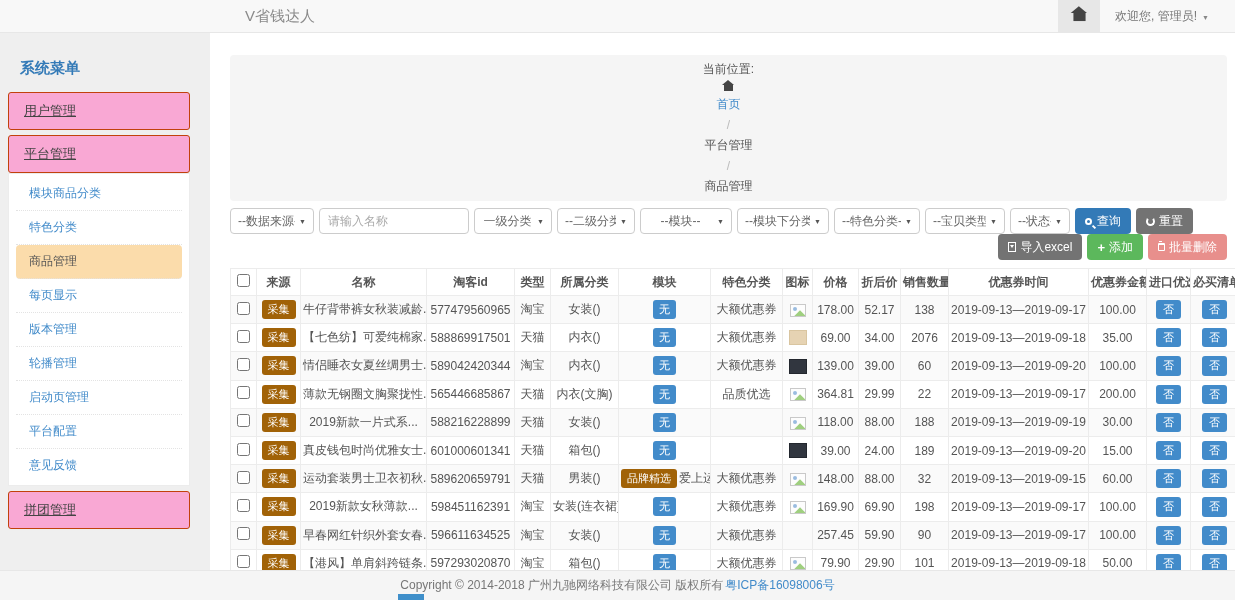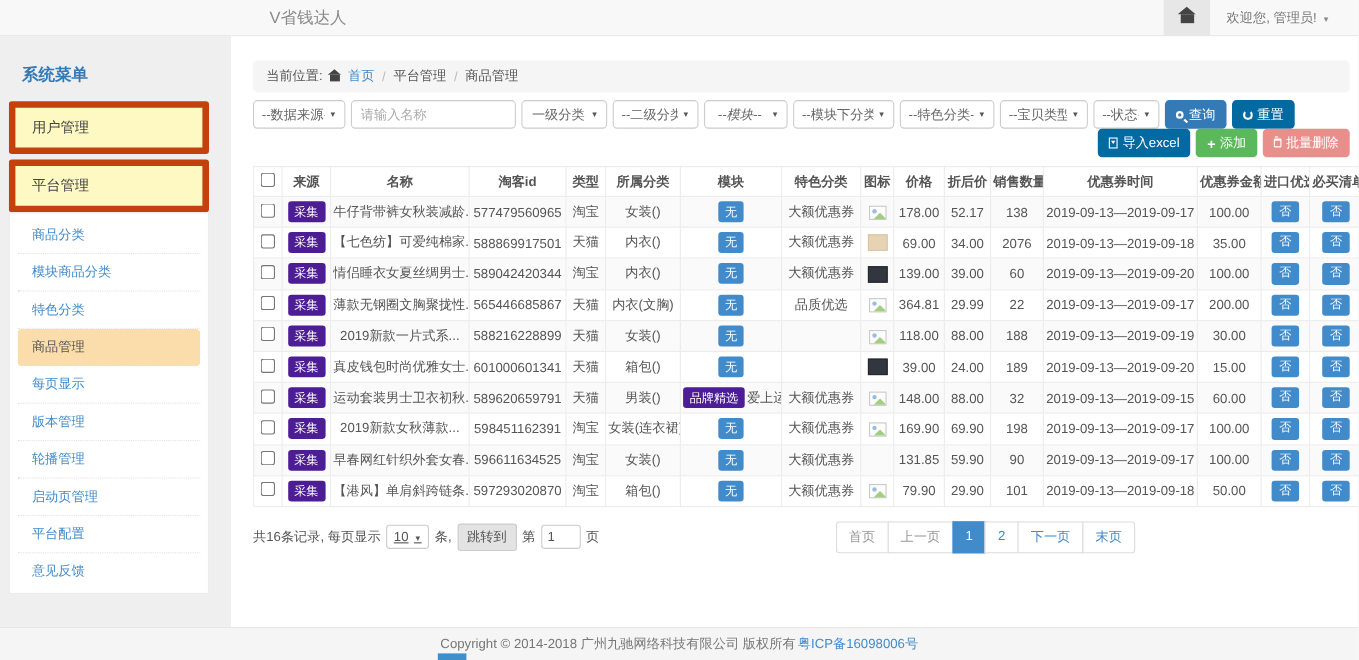--- a/index.html
+++ b/index.html
@@ -23,48 +23,48 @@
     background:#444; margin:2px 2px 0 2px; }
   .house-icon::before { content:""; position:absolute; top:-5px; left:-2px;
     border-left:6px solid transparent; border-right:6px solid transparent;
     border-bottom:5px solid #444; }
   .home-btn .house-icon { transform:scale(1.35); }
   
   .layout { display:flex; padding-left:8px; height:537px; background:#efefef; }
   
   .sidebar { width:182px; margin:22px 20px 0 0; max-height:512px; overflow:hidden; flex:none; }
   .sidebar-title { color:#337ab7; font-weight:bold; font-size:15px; padding:4px 10px 14px 12px; }
-  .menu-group { background:#fef9c3; border:6px solid #c2410c; border-radius:3px;
-    padding:9px 15px; margin-bottom:5px; color:#444; font-size:13px; cursor:pointer; }
+  .menu-group { background:#f9a8d4; border:1px solid #c2410c; border-radius:3px;
+    padding:9px 15px; margin-bottom:5px; color:#444; font-size:13px; cursor:pointer;text-decoration:underline; }
   .submenu { background:#fff; border:1px solid #ececec; margin:-5px 0 5px; padding:3px 7px; }
   .submenu-item { padding:8px 13px; border-bottom:1px dotted #e3e3e3;
     color:#428bca; font-size:12px; cursor:pointer; }
   .submenu-item:last-child { border-bottom:none; }
   .submenu-item.active { background:#fbdcab; border-radius:4px; color:#555; }
   
   .main { flex:1; background:#fff; padding:22px 8px 0 20px; min-width:0; }
   .breadcrumb { background:#f5f5f5; border-radius:4px; padding:6px 12px; font-size:12px;
-    color:#555; display:flex; align-items:center; gap:5px; }
+    color:#555; display:flex; align-items:center; gap:5px;flex-direction:column; }
   .bc-home { color:#428bca; cursor:pointer; text-decoration:none; }
   .bc-sep::after { content:"/"; color:#bbb; padding:0 2px; }
   
   .filter-row { display:flex; align-items:center; gap:5px; margin-top:7px; flex-wrap:nowrap; }
   .filter-controls { display:contents; }
   .ctl { height:26px; border:1px solid #ccc; border-radius:4px; background:#fff;
     font-size:12px; color:#666; }
   .select-ctl { display:inline-flex; align-items:center; padding:0 7px; cursor:pointer; flex:none; }
   .select-ctl .lbl { flex:1; text-align:center; white-space:nowrap; overflow:hidden; }
   .select-ctl::after { content:"▼"; font-size:7px; color:#555; margin-left:4px; }
   .input-ctl { padding:0 8px; font-family:inherit; }
   .input-ctl::placeholder { color:#aaa; }
   .btn { display:inline-flex; align-items:center; gap:4px; border:none; border-radius:4px;
     color:#fff; font-size:12px; height:26px; padding:0 10px; cursor:pointer;
     font-family:inherit; flex:none; }
   .btn-primary { background:#337ab7; }
-  .btn-info { background:#0369a1; }
+  .btn-info { background:#737373; }
   .btn-success { background:#5cb85c; }
   .btn-soft-danger { background:#e88f8c; }
   
   .search-icon { display:inline-block; width:7px; height:7px; border:2px solid #fff;
     border-radius:50%; position:relative; margin-right:1px; }
   .search-icon::after { content:""; position:absolute; width:4px; height:2px; background:#fff;
     transform:rotate(45deg); left:5px; top:6px; }
   .refresh-icon { display:inline-block; width:9px; height:9px; border:2px solid #fff;
     border-top-color:transparent; border-radius:50%; }
   .import-icon { display:inline-block; width:8px; height:10px; border:1px solid #fff;
@@ -79,21 +79,21 @@
   
   .toolbar { display:flex; justify-content:flex-end; gap:5px; margin:0 0 8px; }
   
   table.grid { width:100%; border-collapse:collapse; table-layout:fixed; }
   .grid th, .grid td { border:1px solid #ececec; padding:4px 2px; text-align:center;
     font-size:12px; color:#555; white-space:nowrap; overflow:hidden; height:27px; }
   .grid th { font-weight:bold; color:#555; background:#fff; }
   .grid tbody tr:nth-child(odd) { background:#fafafa; }
   .badge { display:inline-block; border-radius:3px; color:#fff; font-size:11px;
     padding:2px 6px; }
-  .badge-orange { background:#4c1d95; }
+  .badge-orange { background:#a16207; }
   .badge-blue { background:#428bca; }
   .mod-text { margin-left:2px; color:#555; }
   .pic { display:inline-block; vertical-align:middle; }
   .pic-broken { width:16px; height:13px; border:1px solid #c9c9c9; background:#fdfdfd;
     position:relative; overflow:hidden; }
   .pic-broken::before { content:""; position:absolute; top:2px; left:2px; width:4px;
     height:4px; border-radius:50%; background:#9abce0; }
   .pic-broken::after { content:""; position:absolute; bottom:-4px; right:1px; width:8px;
     height:8px; background:#9fcf7f; transform:rotate(45deg); }
   .pic-thumb-light { width:18px; height:15px; background:#e6d3b3; border:1px solid #d9c5a0; }
@@ -143,31 +143,31 @@
   </div>
 </div>
 
 <div class="layout">
   <aside class="sidebar">
     <div class="sidebar-title">系统菜单</div>
     <div class="menu">
         <div class="menu-group">用户管理</div>
         <div class="menu-group">平台管理</div>
         <div class="submenu">
-          <div class="submenu-item">商品分类</div>
           <div class="submenu-item">模块商品分类</div>
           <div class="submenu-item">特色分类</div>
           <div class="submenu-item active">商品管理</div>
           <div class="submenu-item">每页显示</div>
           <div class="submenu-item">版本管理</div>
           <div class="submenu-item">轮播管理</div>
           <div class="submenu-item">启动页管理</div>
           <div class="submenu-item">平台配置</div>
           <div class="submenu-item">意见反馈</div>
         </div>
+        <div class="menu-group">拼团管理</div>
       </div>
   </aside>
 
   <main class="main">
     <div class="breadcrumb">
       <span>当前位置:</span>
       <span class="house-icon"></span>
       <a class="bc-home">首页</a>
       <span class="bc-sep"></span>
       <span>平台管理</span>
@@ -175,21 +175,21 @@
       <span>商品管理</span>
     </div>
 
     <div class="filter-row">
       <span class="filter-controls"><div class="ctl select-ctl" style="width: 84px;">
             <span class="lbl">--数据来源--</span>
           </div><input class="ctl input-ctl" placeholder="请输入名称" style="width: 150px;"><div class="ctl select-ctl" style="width: 78px;">
             <span class="lbl">一级分类</span>
           </div><div class="ctl select-ctl" style="width: 78px;">
             <span class="lbl">--二级分类--</span>
-          </div><div class="ctl select-ctl" style="width: 76px; font-style: italic;">
+          </div><div class="ctl select-ctl" style="width: 92px;">
             <span class="lbl">--模块--</span>
           </div><div class="ctl select-ctl" style="width: 92px;">
             <span class="lbl">--模块下分类--</span>
           </div><div class="ctl select-ctl" style="width: 86px;">
             <span class="lbl">--特色分类--</span>
           </div><div class="ctl select-ctl" style="width: 80px;">
             <span class="lbl">--宝贝类型--</span>
           </div><div class="ctl select-ctl" style="width: 60px;">
             <span class="lbl">--状态--</span>
           </div></span>
@@ -406,21 +406,21 @@
             <tr>
               <td><input type="checkbox" style=""></td>
               <td><span class="badge badge-orange">采集</span></td>
               <td>早春网红针织外套女春...</td>
               <td>596611634525</td>
               <td>淘宝</td>
               <td>女装()</td>
               <td><span class="badge badge-blue">无</span></td>
               <td>大额优惠券</td>
               <td></td>
-              <td>131.85</td>
+              <td>257.45</td>
               <td>59.90</td>
               <td>90</td>
               <td>2019-09-13—2019-09-17</td>
               <td>100.00</td>
               <td><button class="mini-btn mini-blue">否</button></td>
               <td><button class="mini-btn mini-blue">否</button></td>
             </tr>
             <tr>
               <td><input type="checkbox" style=""></td>
               <td><span class="badge badge-orange">采集</span></td>

